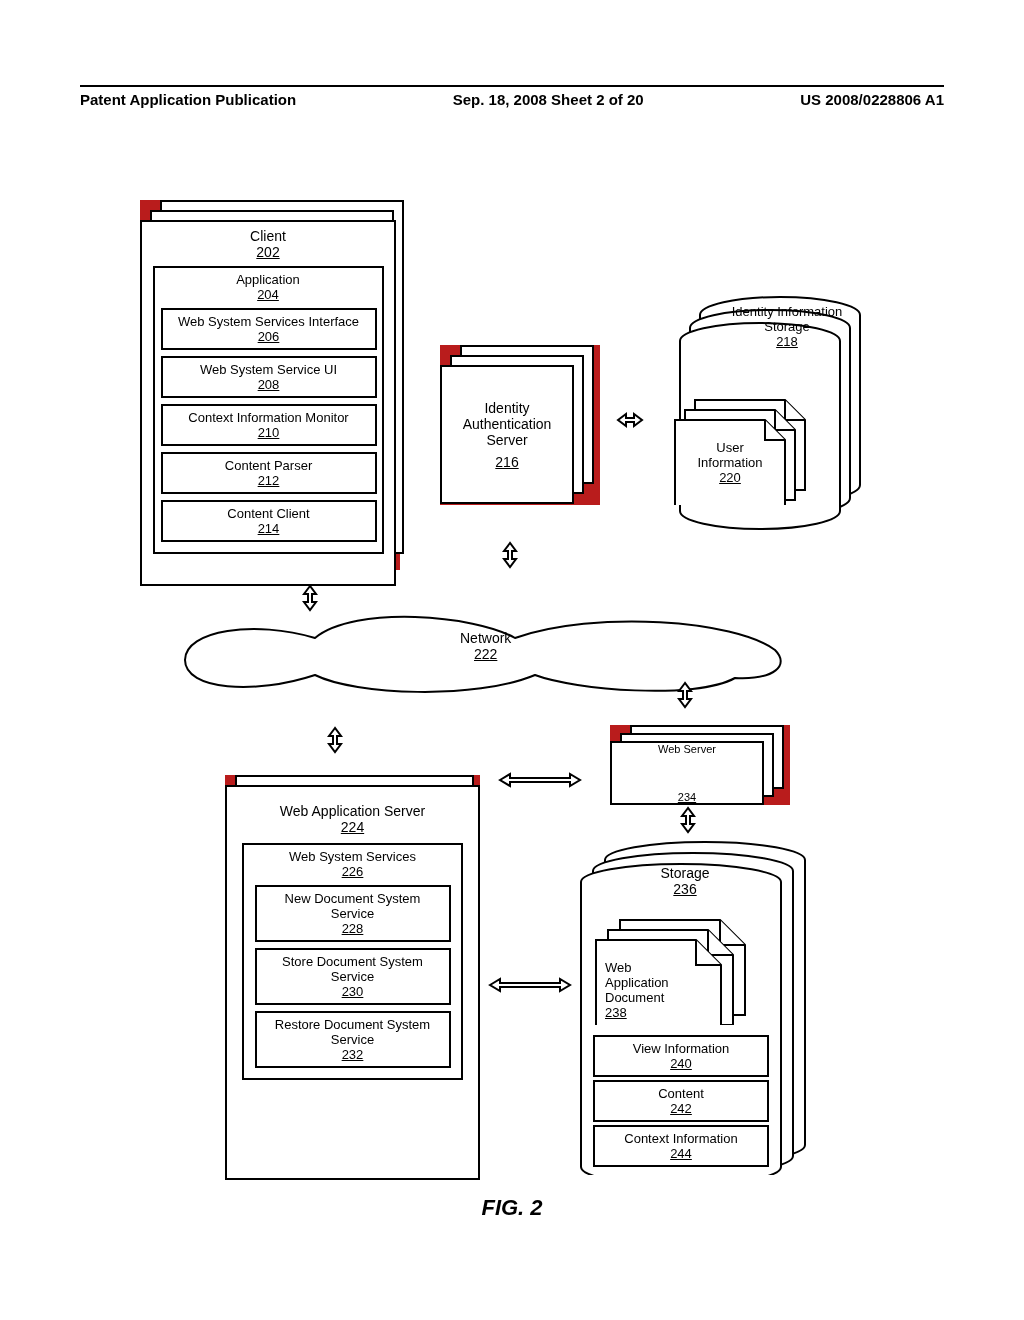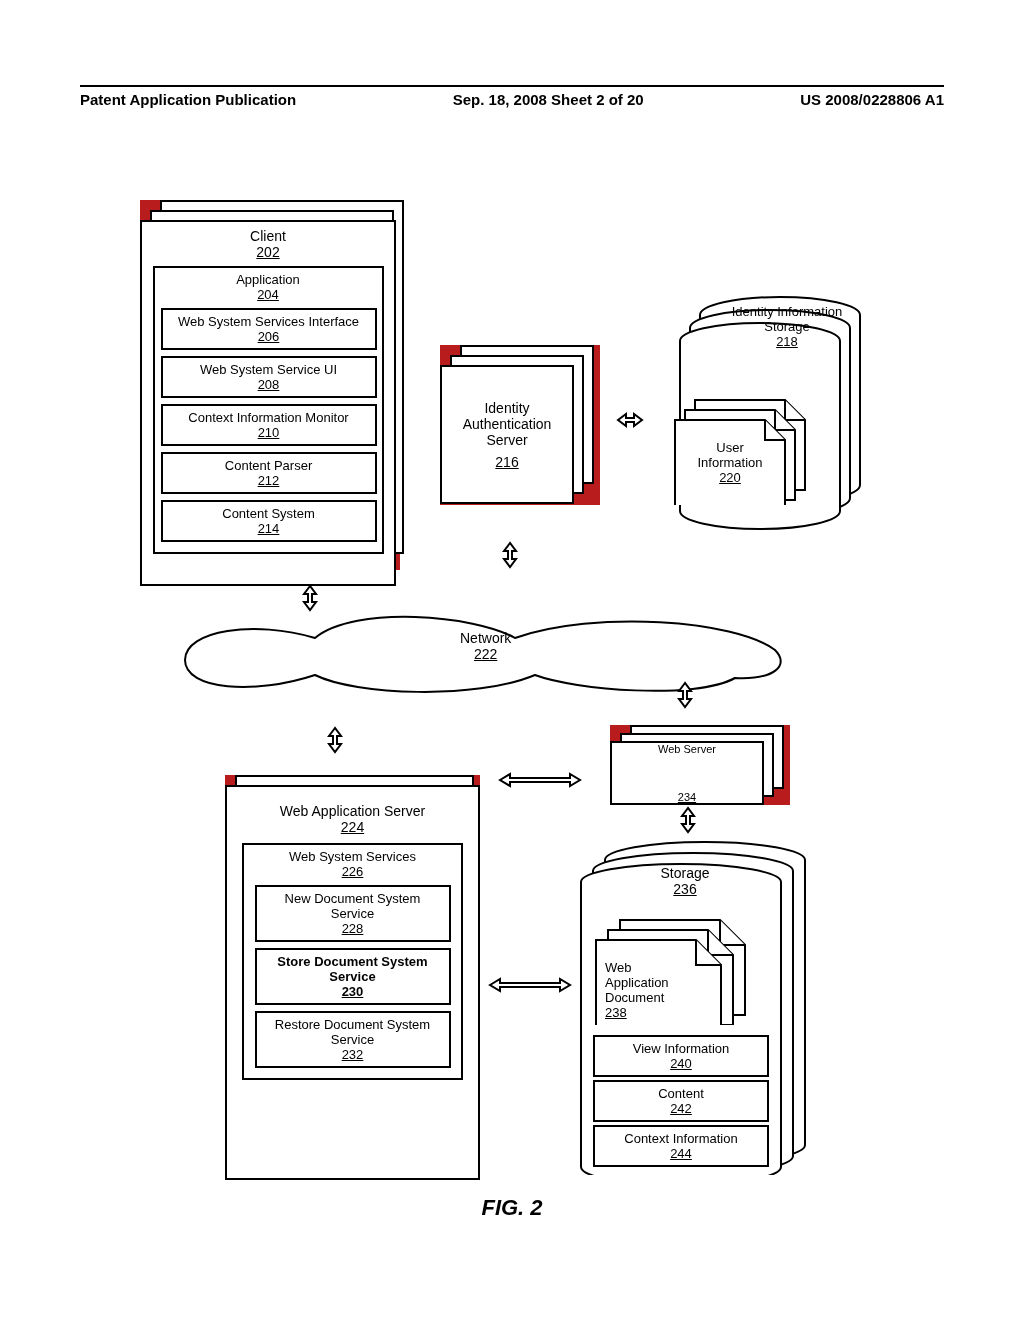--- a/index.html
+++ b/index.html
@@ -78,21 +78,21 @@
       <div class="box inner" style="width:200px;">
         <span>Web System Service UI</span><br><span class="num">208</span>
       </div>
       <div class="box inner" style="width:200px;">
         <span>Context Information Monitor</span><br><span class="num">210</span>
       </div>
       <div class="box inner" style="width:200px;">
         <span>Content Parser</span><br><span class="num">212</span>
       </div>
       <div class="box inner" style="width:200px;">
-        <span>Content System</span><br><span class="num">214</span>
+        <span>Content Client</span><br><span class="num">214</span>
       </div>
     </div>
   </div>
 </div>
 
 <div class="stack" style="left:440px; top:345px; width:160px; height:160px;">
   <div class="layer" style="left:20px; top:0; width:130px; height:135px;"></div>
   <div class="layer" style="left:10px; top:10px; width:130px; height:135px;"></div>
   <div class="layer" style="left:0; top:20px; width:130px; height:135px; display:flex; flex-direction:column; justify-content:center; align-items:center; gap:6px; text-align:center; font-size:14px;">
     <div><span>Identity Authentication Server</span></div>
@@ -140,21 +140,21 @@
   <div class="layer" style="left:10px; top:0; width:235px; height:375px;"></div>
   <div class="layer" style="left:0; top:10px; width:235px; height:375px; padding:8px;">
     <div style="text-align:center; font-size:14px; margin:8px 0;">
       <span>Web Application Server</span><br><span class="num">224</span>
     </div>
     <div class="box inner" style="width:205px;">
       <span>Web System Services</span><br><span class="num">226</span>
       <div class="box inner" style="width:180px;">
         <span>New Document System Service</span><br><span class="num">228</span>
       </div>
-      <div class="box inner" style="width:180px;font-weight:bold;">
+      <div class="box inner" style="width:180px;">
         <span>Store Document System Service</span><br><span class="num">230</span>
       </div>
       <div class="box inner" style="width:180px;">
         <span>Restore Document System Service</span><br><span class="num">232</span>
       </div>
     </div>
   </div>
 </div>
 
 <div class="stack" style="left:610px; top:725px; width:180px; height:80px;">

